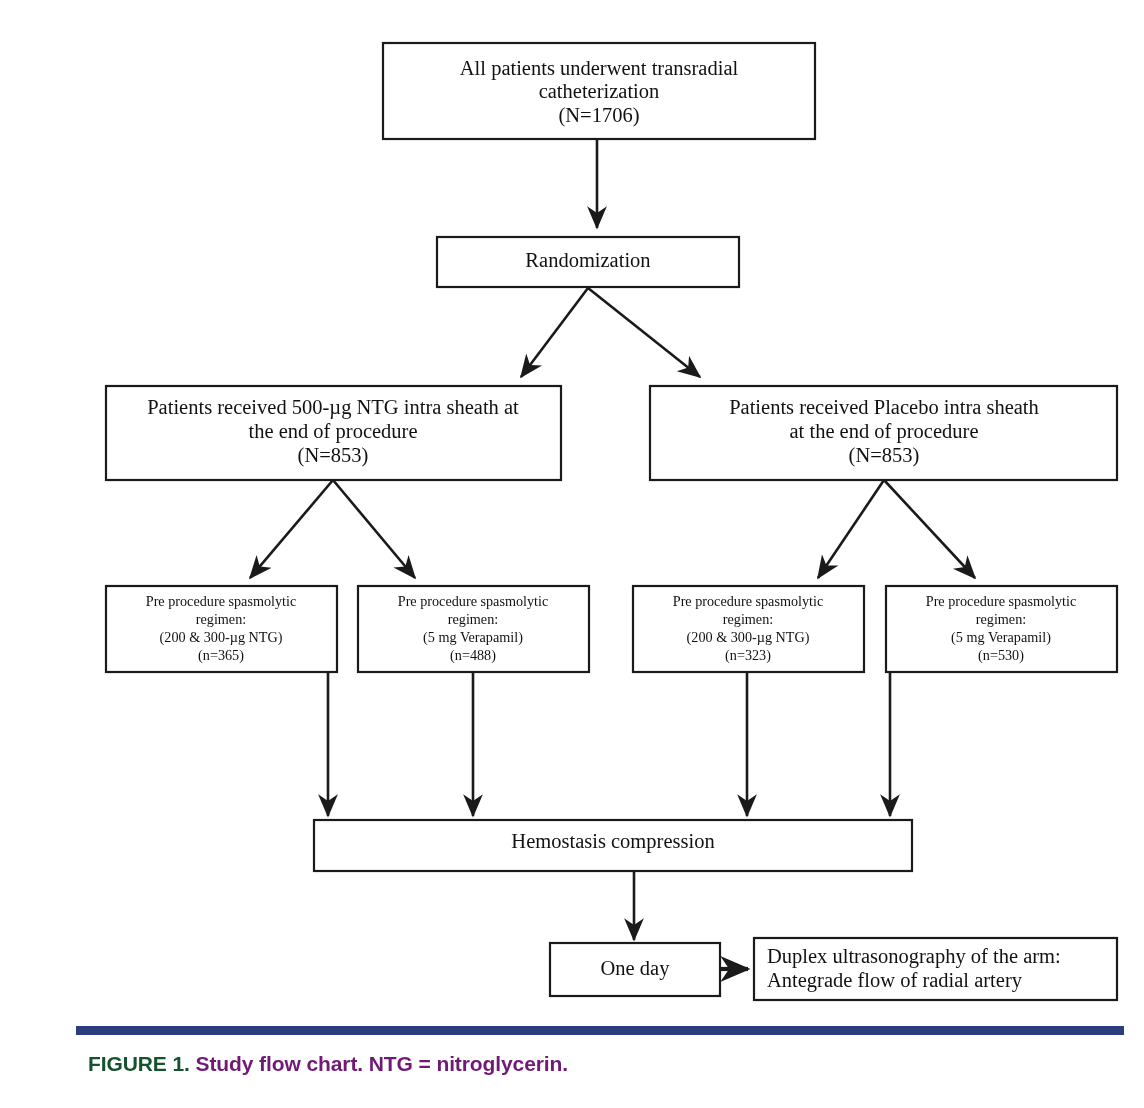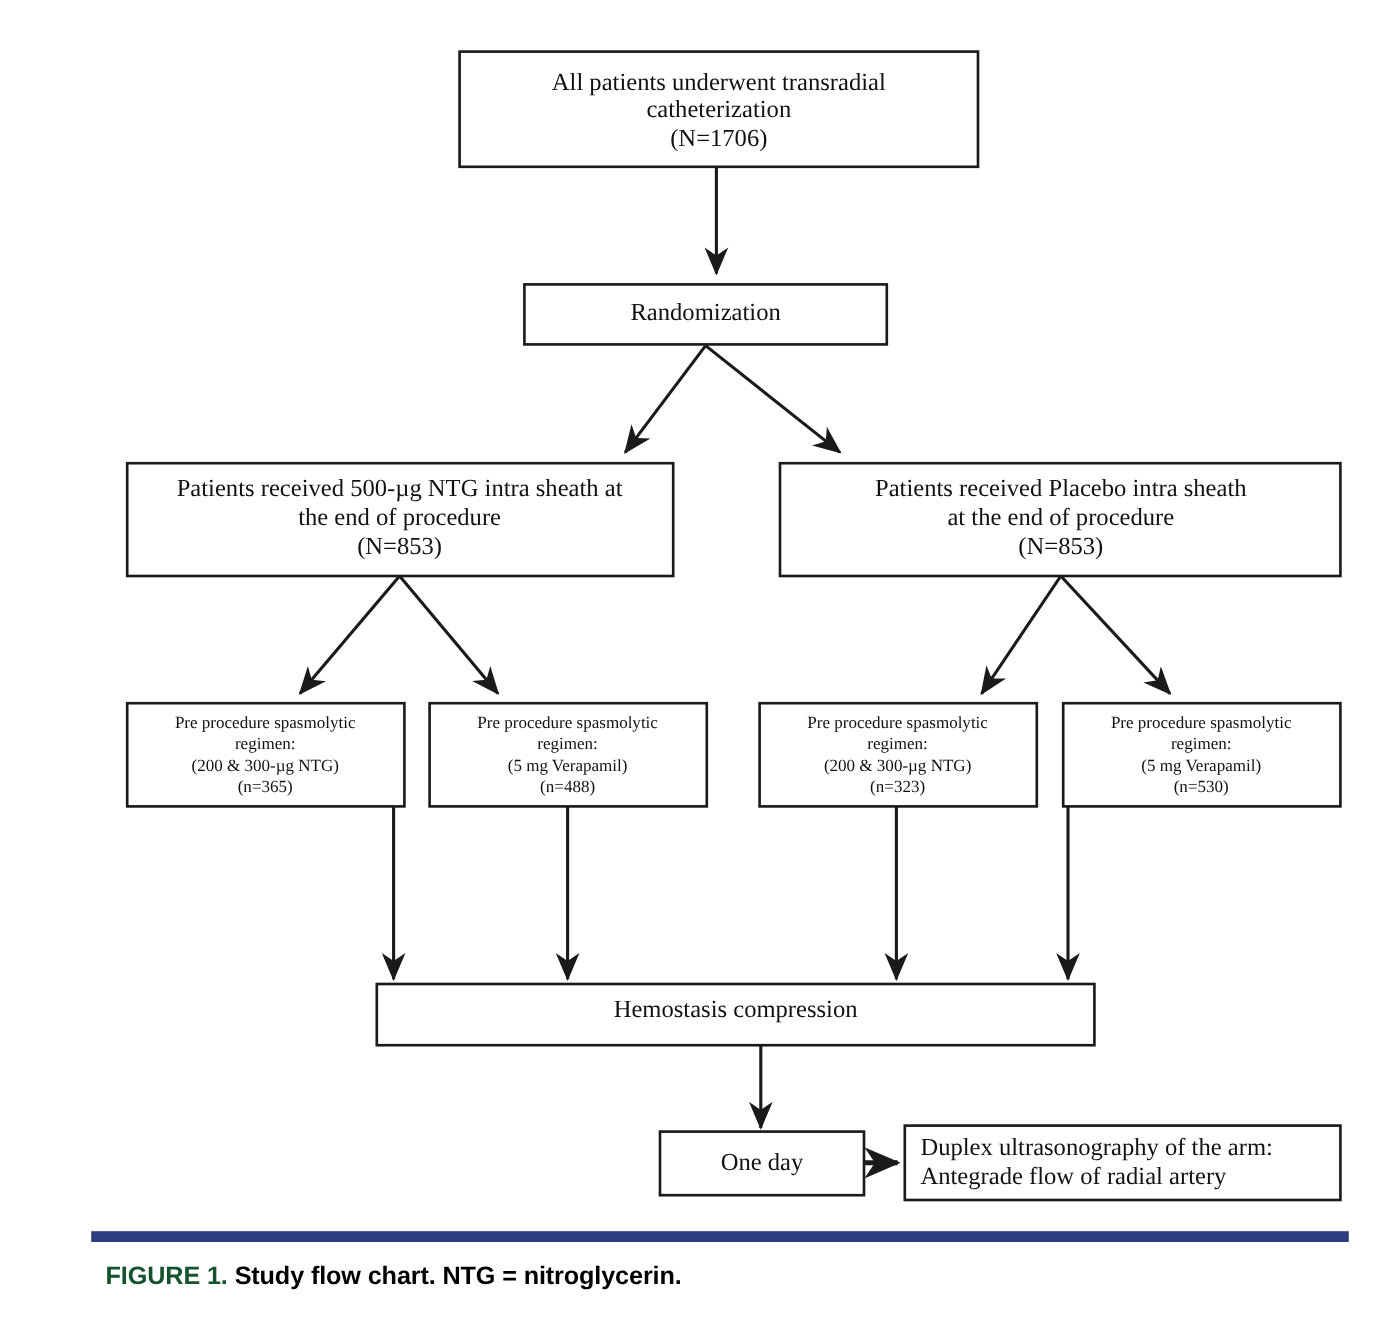--- a/index.html
+++ b/index.html
@@ -65,21 +65,21 @@
     font-size: 21px;
     font-weight: bold;
     color: #111111;
     letter-spacing: -0.1px;
     white-space: nowrap;
   }
   .caption-label {
     color: #14532d;
   }
   .caption-body {
-    color: #000000;
+    color: #701a75;
     font-weight: bold;
   }
 </style>
 </head>
 <body>
 
 <div id="figure-root">
 
   <svg id="flow-svg" viewBox="0 0 1144 1108">
     <defs>

